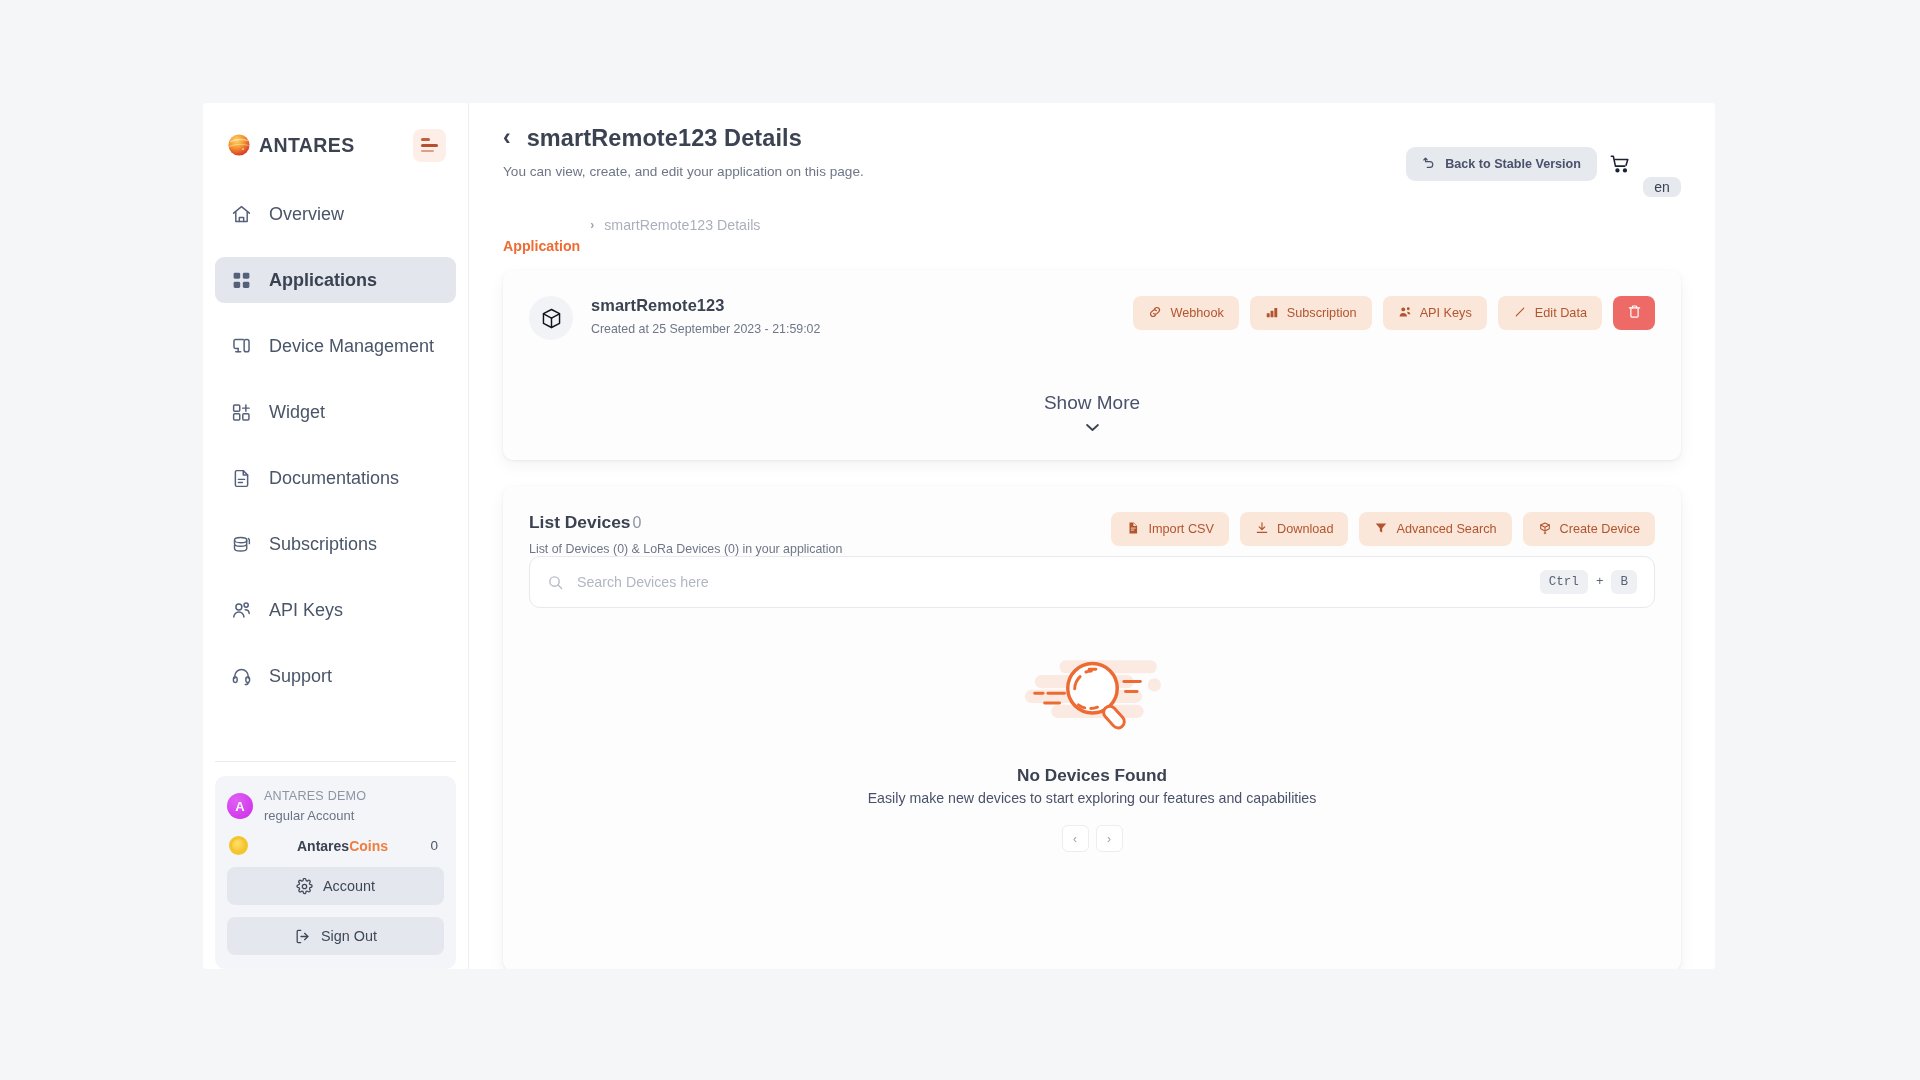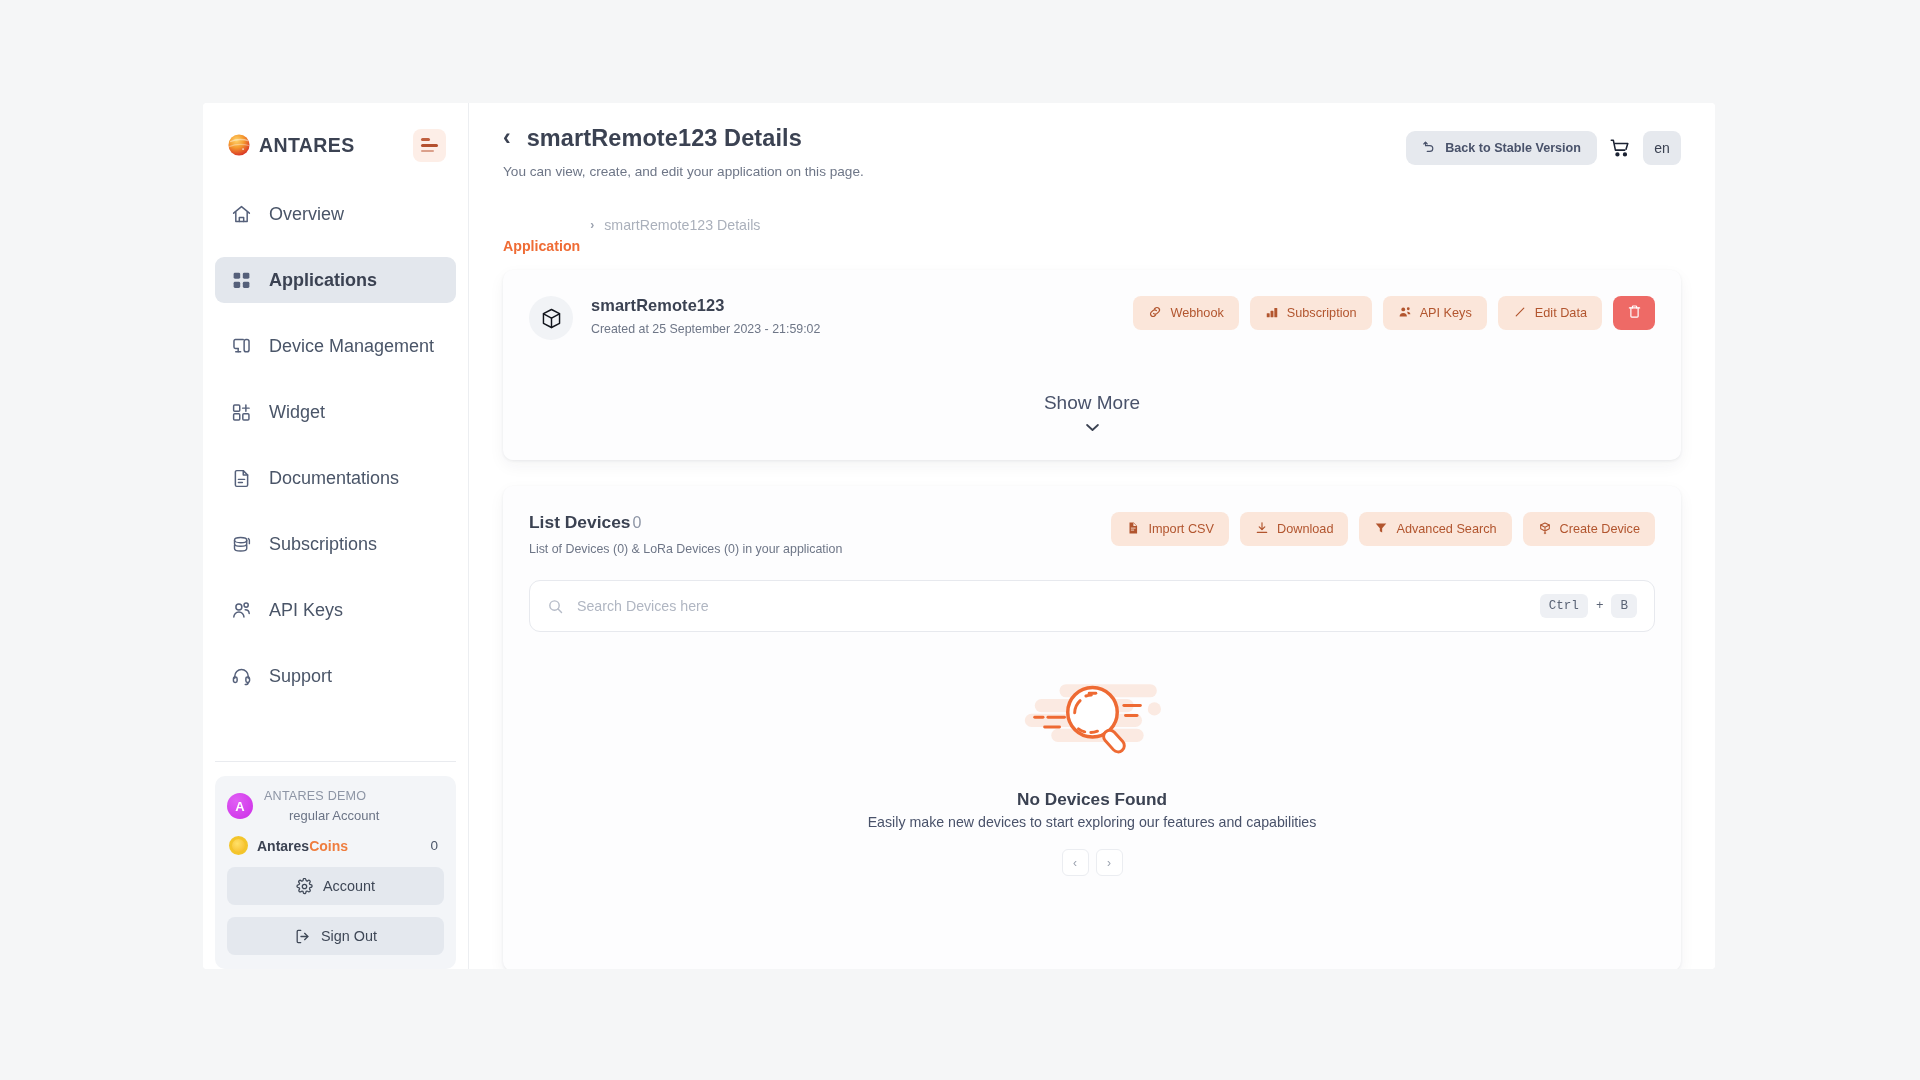--- a/index.html
+++ b/index.html
@@ -95,34 +95,34 @@
   .avatar {
     width: 26px; height: 26px; border-radius: 50%;
     background: #d93df0;
     background: radial-gradient(circle at 35% 30%, #e05ef5, #cc2de6);
     color:#fff; font-size: 13px; font-weight:600;
     display:flex; align-items:center; justify-content:center;
     flex: 0 0 26px;
   }
   .acct-lines { display:flex; flex-direction:column; gap: 5px; }
   .acct-name { font-size: 12.6px; color:#8d95a5; letter-spacing:.2px;}
-  .acct-type { font-size: 13px; color:#6b7486;margin-left:25px; }
+  .acct-type { font-size: 13px; color:#6b7486; }
 
   .coins-row {
     display:flex; align-items:center; gap:9px;
     margin-top: 13px;
     padding: 0 2px;
   }
   .coin {
     width: 19px; height:19px; border-radius:50%;
     background: radial-gradient(circle at 40% 35%, #ffe169, #f5b820);
     border: 3px solid #f3c52b;
     flex:0 0 19px;
   }
-  .coins-label { font-size: 14px; font-weight:700; color:#3b4252; }
+  .coins-label { font-size: 14px; font-weight:700; color:#3b4252;margin-left:40px; }
   .coins-label .o { color: #ef7d3e; }
   .coins-count { margin-left:auto; font-size: 13.5px; color:#4a5568; padding-right:4px;}
 
   .acct-btn {
     margin-top: 12px;
     height: 38px;
     background: #e4e8ee;
     border-radius: 8px;
     display:flex; align-items:center; justify-content:center; gap:10px;
     font-size: 14.4px; color:#3e4756; cursor:pointer;
@@ -150,23 +150,23 @@
   }
   .stable-btn {
     height: 34px; background:#e6e9ee; border-radius: 9px;
     display:flex; align-items:center; gap:9px; padding: 0 16px;
     font-size: 12.6px; font-weight:600; color:#49526a; cursor:pointer;
   }
   .stable-btn svg { width:14px; height:14px; }
   .cart-btn { cursor:pointer; color:#1b2233; display:flex; align-items:center; }
   .cart-btn svg { width: 22px; height: 22px; }
   .lang-btn {
-    height: 34px; min-width: 38px; background:#e6e9ee; border-radius:8px;
+    height: 20px; min-width: 38px; background:#e6e9ee; border-radius:8px;
     display:flex; align-items:center; justify-content:center;
-    font-size: 14px; color:#3b4252; cursor:pointer; padding: 0 10px;
+    font-size: 14px; color:#3b4252; cursor:pointer; padding: 0 10px; margin-top: 46px;
   }
 
   .breadcrumb { margin-top: 17px; display:flex; align-items:center; gap: 10px; font-size: 14.2px; }
   .crumb-link { color:#ef6c35; font-weight:600; cursor:pointer;margin-top:42px; }
   .crumb-sep { color:#9aa1ae; font-size: 12px; font-weight:700;}
   .crumb-cur { color:#aab0bb; }
 
   
   .app-card {
     margin-top: 16px;
@@ -221,21 +221,20 @@
   }
   .dev-head { display:flex; align-items:flex-start; }
   .dev-title-wrap { display:flex; flex-direction:column; gap:9px; }
   .dev-title { display:flex; align-items:baseline; gap: 2px; }
   .dev-title h2 { font-size: 17.4px; font-weight:700; color:#3b4252; }
   .dev-count { font-size: 16px; color:#8d95a5; }
   .dev-sub { font-size: 12.4px; color:#6e7687; }
   .dev-actions { margin-left:auto; display:flex; align-items:center; gap: 11px; }
 
   .search-bar {
-    margin-top: 24px;
     height: 52px;
     border: 1px solid #e7e9ee;
     border-radius: 11px;
     display:flex; align-items:center;
     padding: 0 17px 0 17px;
     background:#fff;
   }
   .search-bar .mag { color:#b6bcc8; display:flex; }
   .search-bar .mag svg { width:17px; height:17px; }
   .search-input {

